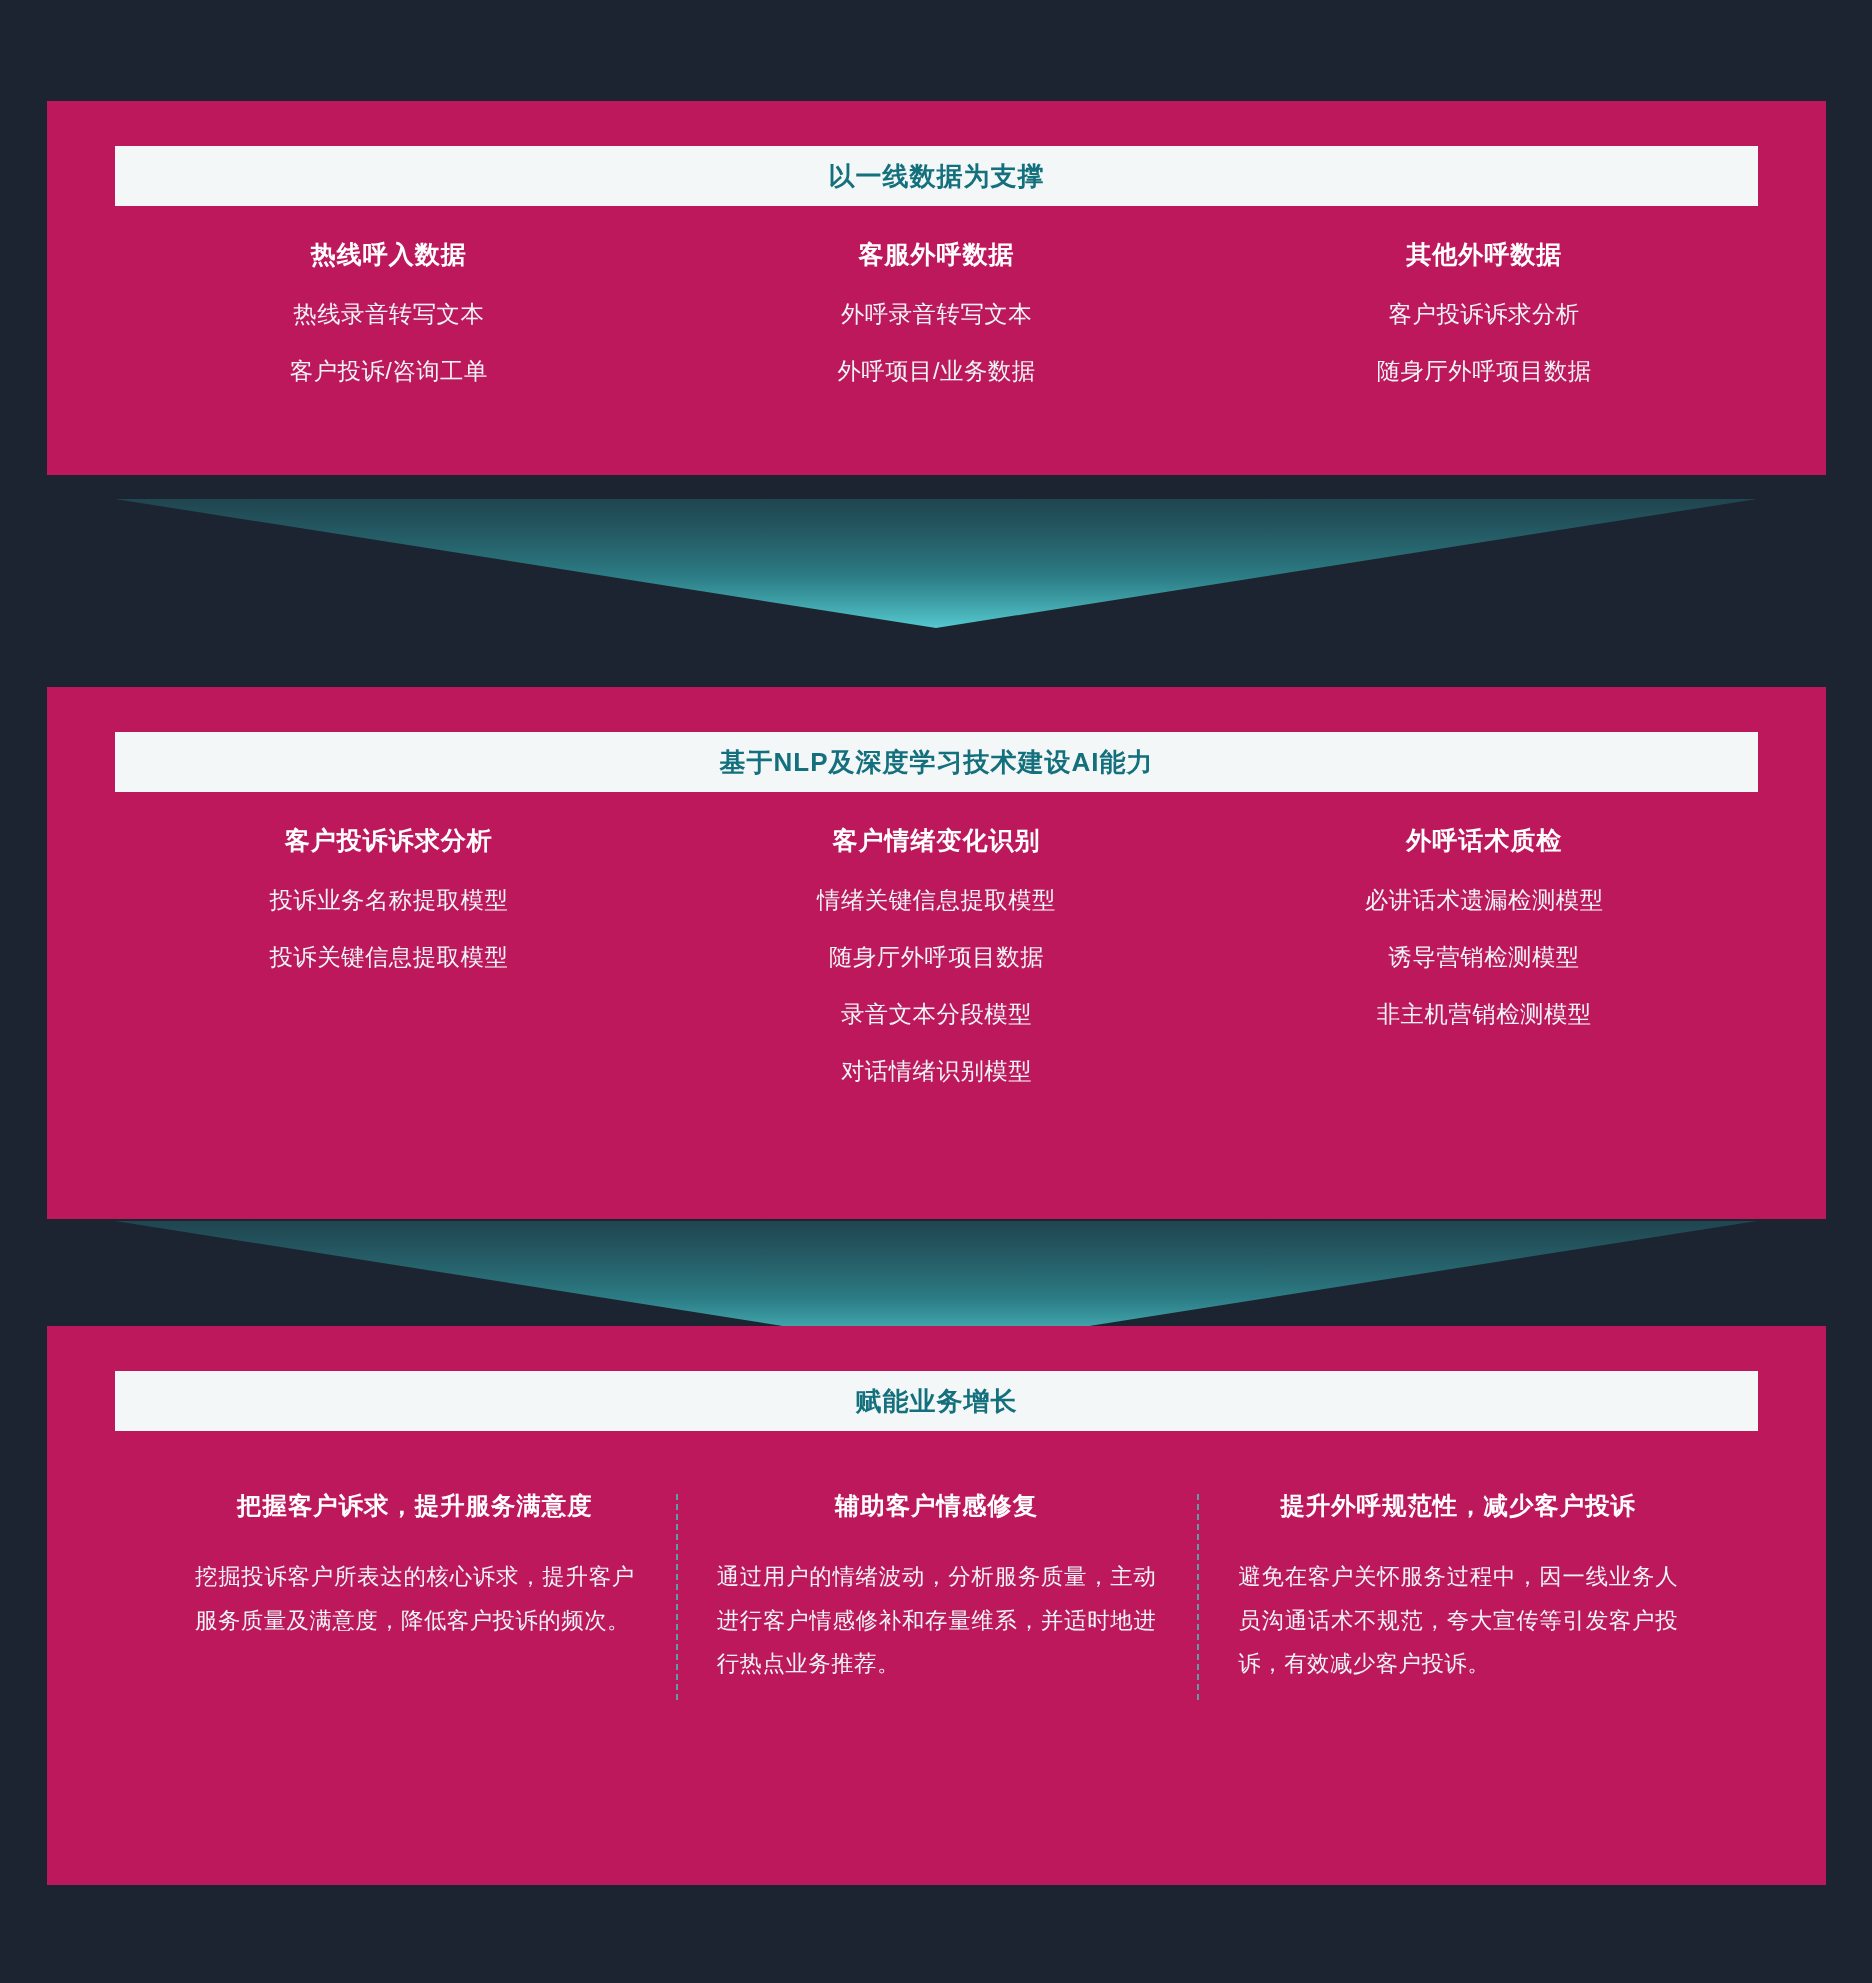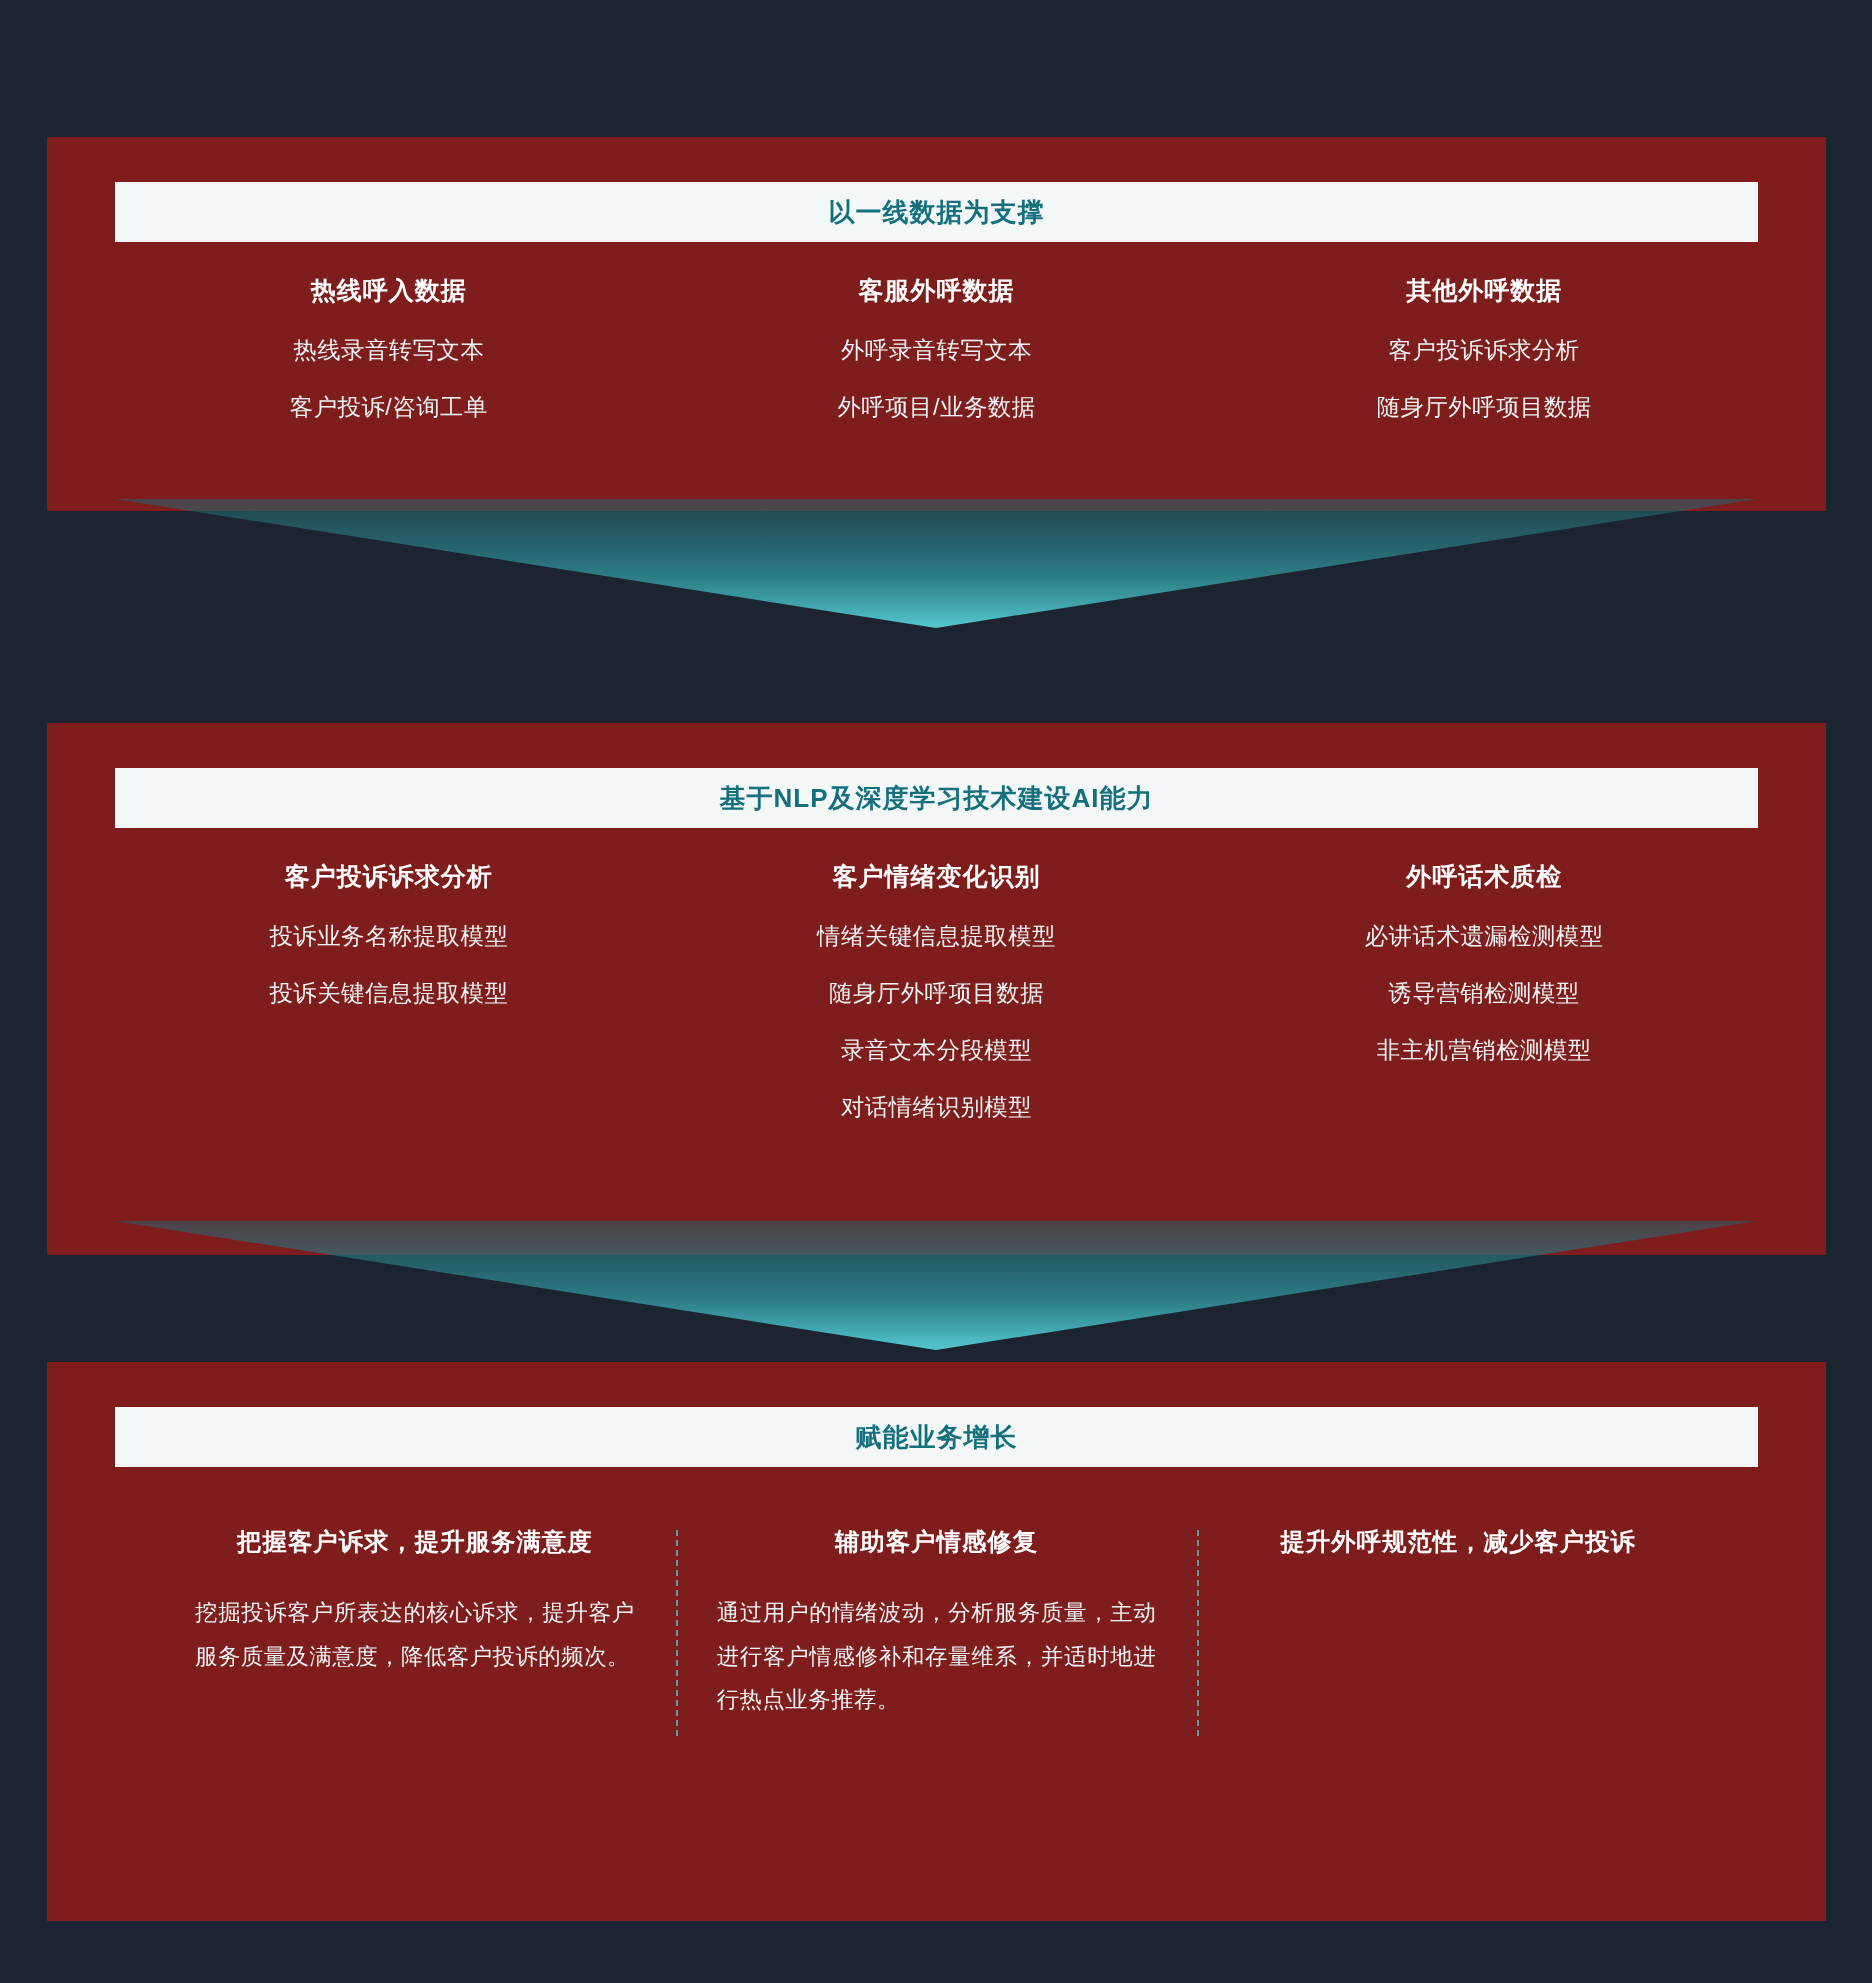--- a/index.html
+++ b/index.html
@@ -22,23 +22,22 @@
     position: relative;
     box-sizing: border-box;
     padding: 0;
   }
 
   
   .panel {
     position: absolute;
     left: 47px;
     width: 1779px;
-    background: #7f1d1d;
+    background: #be185d;
     box-sizing: border-box;
-    margin-top: 36px;
   }
   #panel-data   { top: 101px;  height: 374px; }
   #panel-ai     { top: 687px;  height: 532px; }
   #panel-value  { top: 1326px; height: 559px; }
 
   .panel-title-bar {
     position: absolute;
     left: 68px;
     right: 68px;
     top: 45px;
@@ -226,18 +225,19 @@
       <div class="value-col">
         <div class="value-head">把握客户诉求，提升服务满意度</div>
         <div class="value-body">挖掘投诉客户所表达的核心诉求，提升客户服务质量及满意度，降低客户投诉的频次。</div>
       </div>
       <div class="value-col">
         <div class="value-head">辅助客户情感修复</div>
         <div class="value-body">通过用户的情绪波动，分析服务质量，主动进行客户情感修补和存量维系，并适时地进行热点业务推荐。</div>
       </div>
       <div class="value-col">
         <div class="value-head">提升外呼规范性，减少客户投诉</div>
+        <div class="value-body">避免在客户关怀服务过程中，因一线业务人员沟通话术不规范，夸大宣传等引发客户投诉，有效减少客户投诉。</div>
       </div>
     </div>
   </div>
 
 </div>
 
 
 </body></html>

